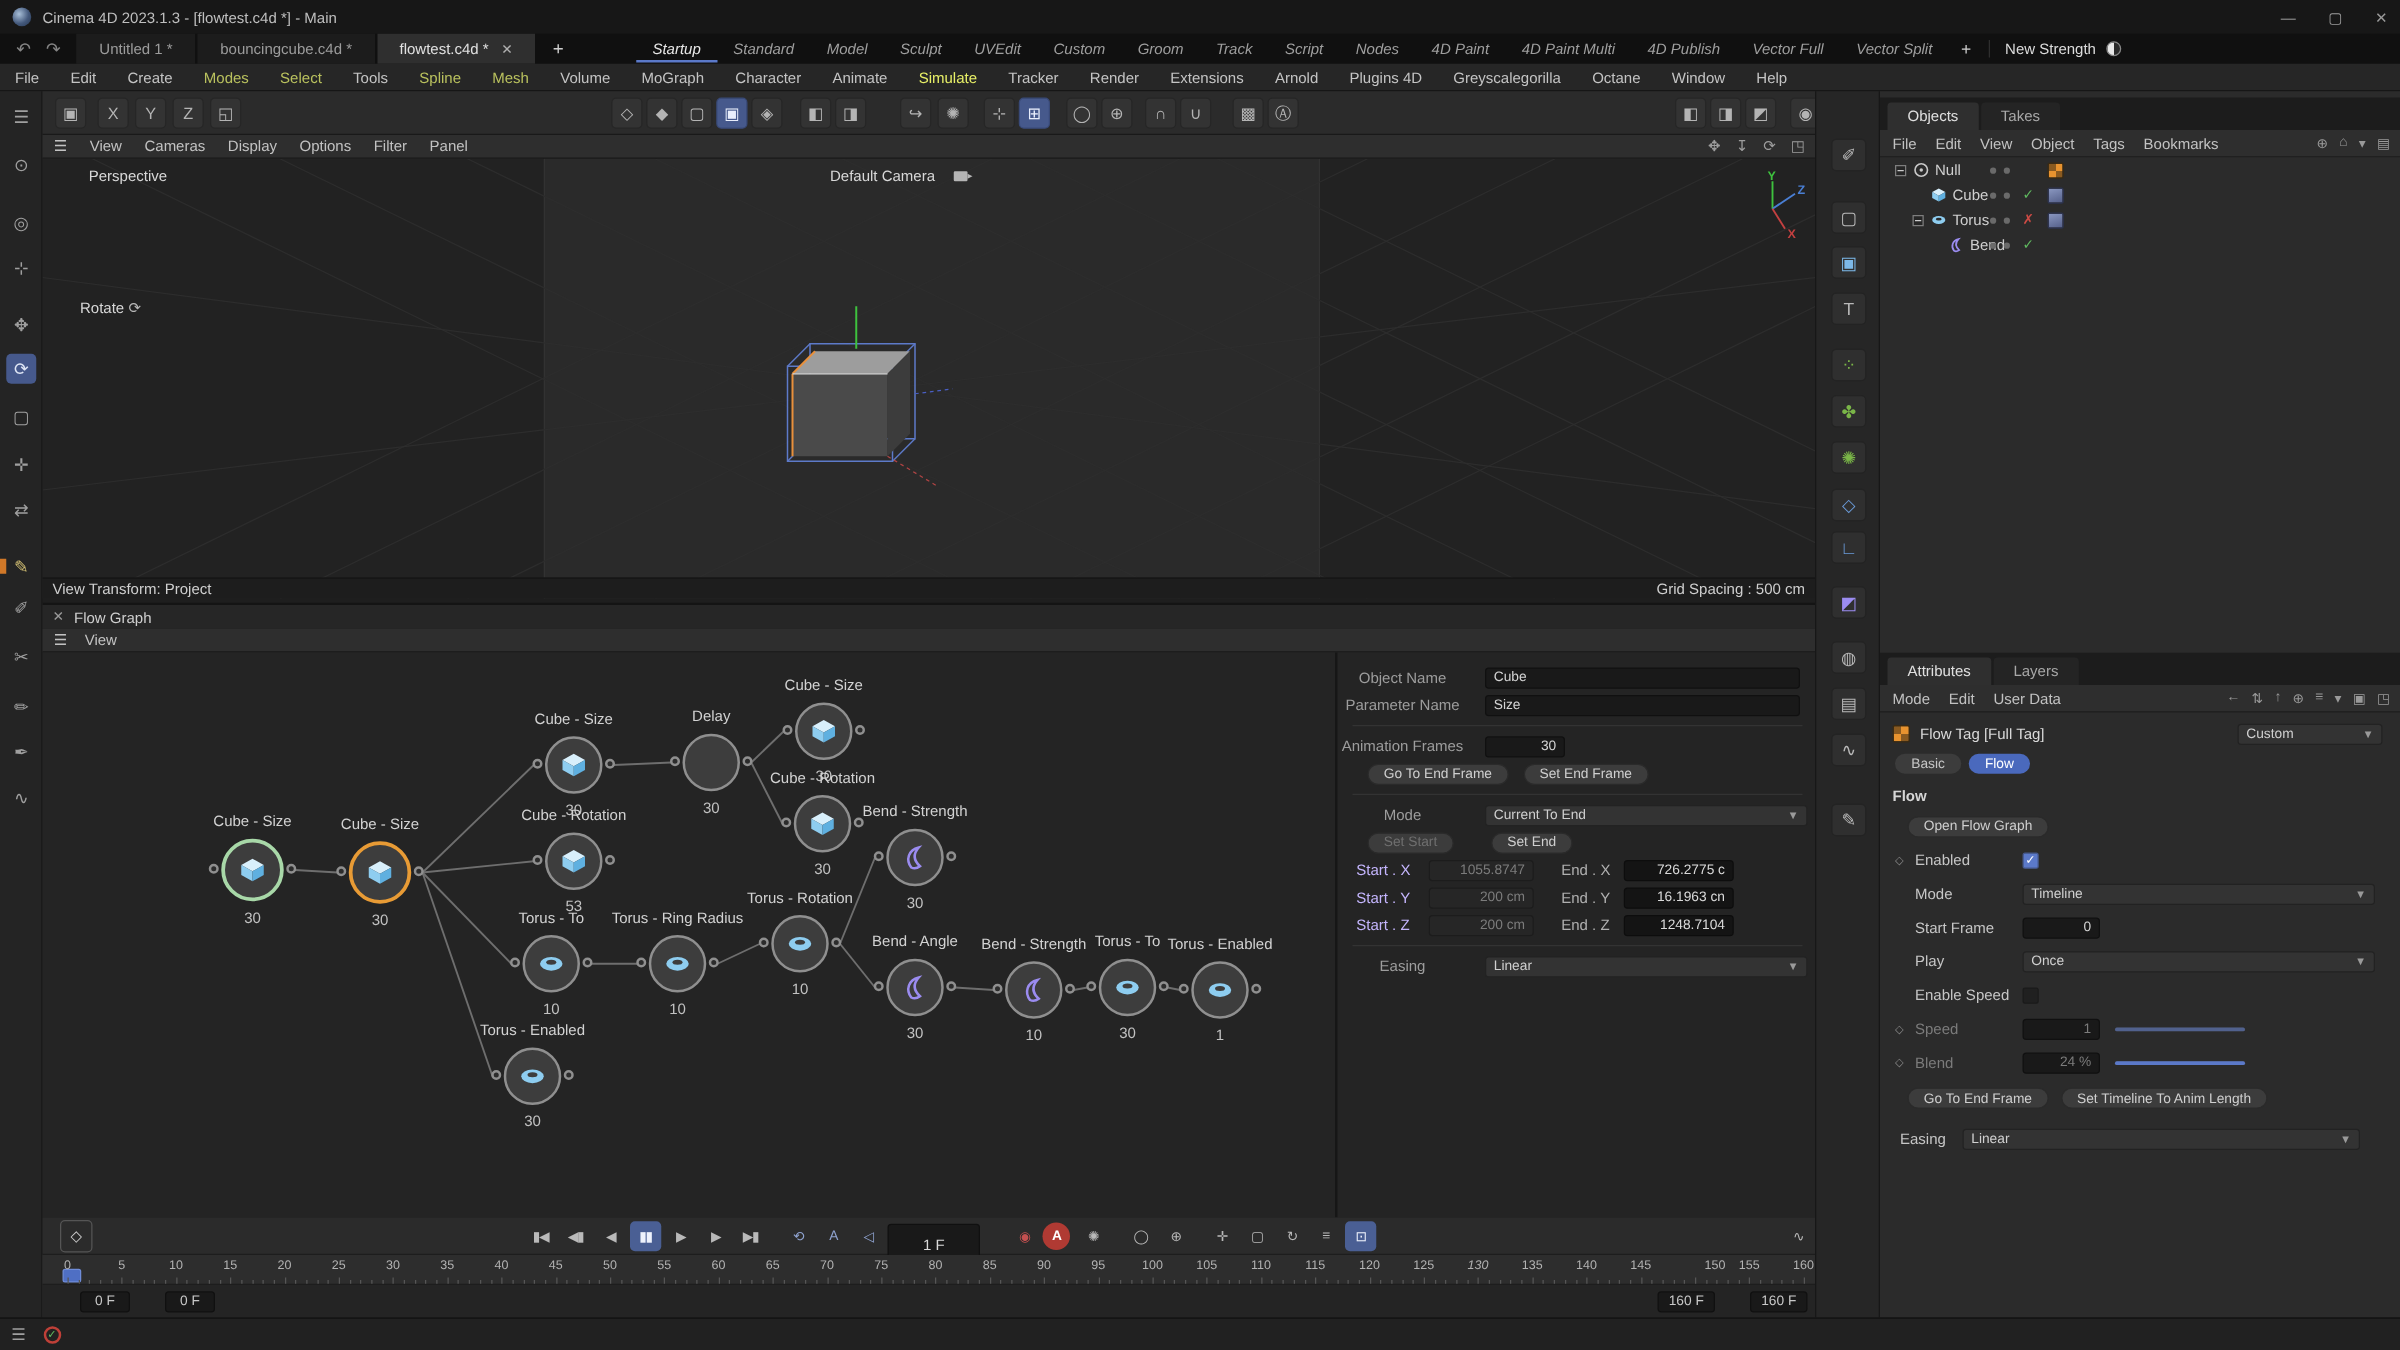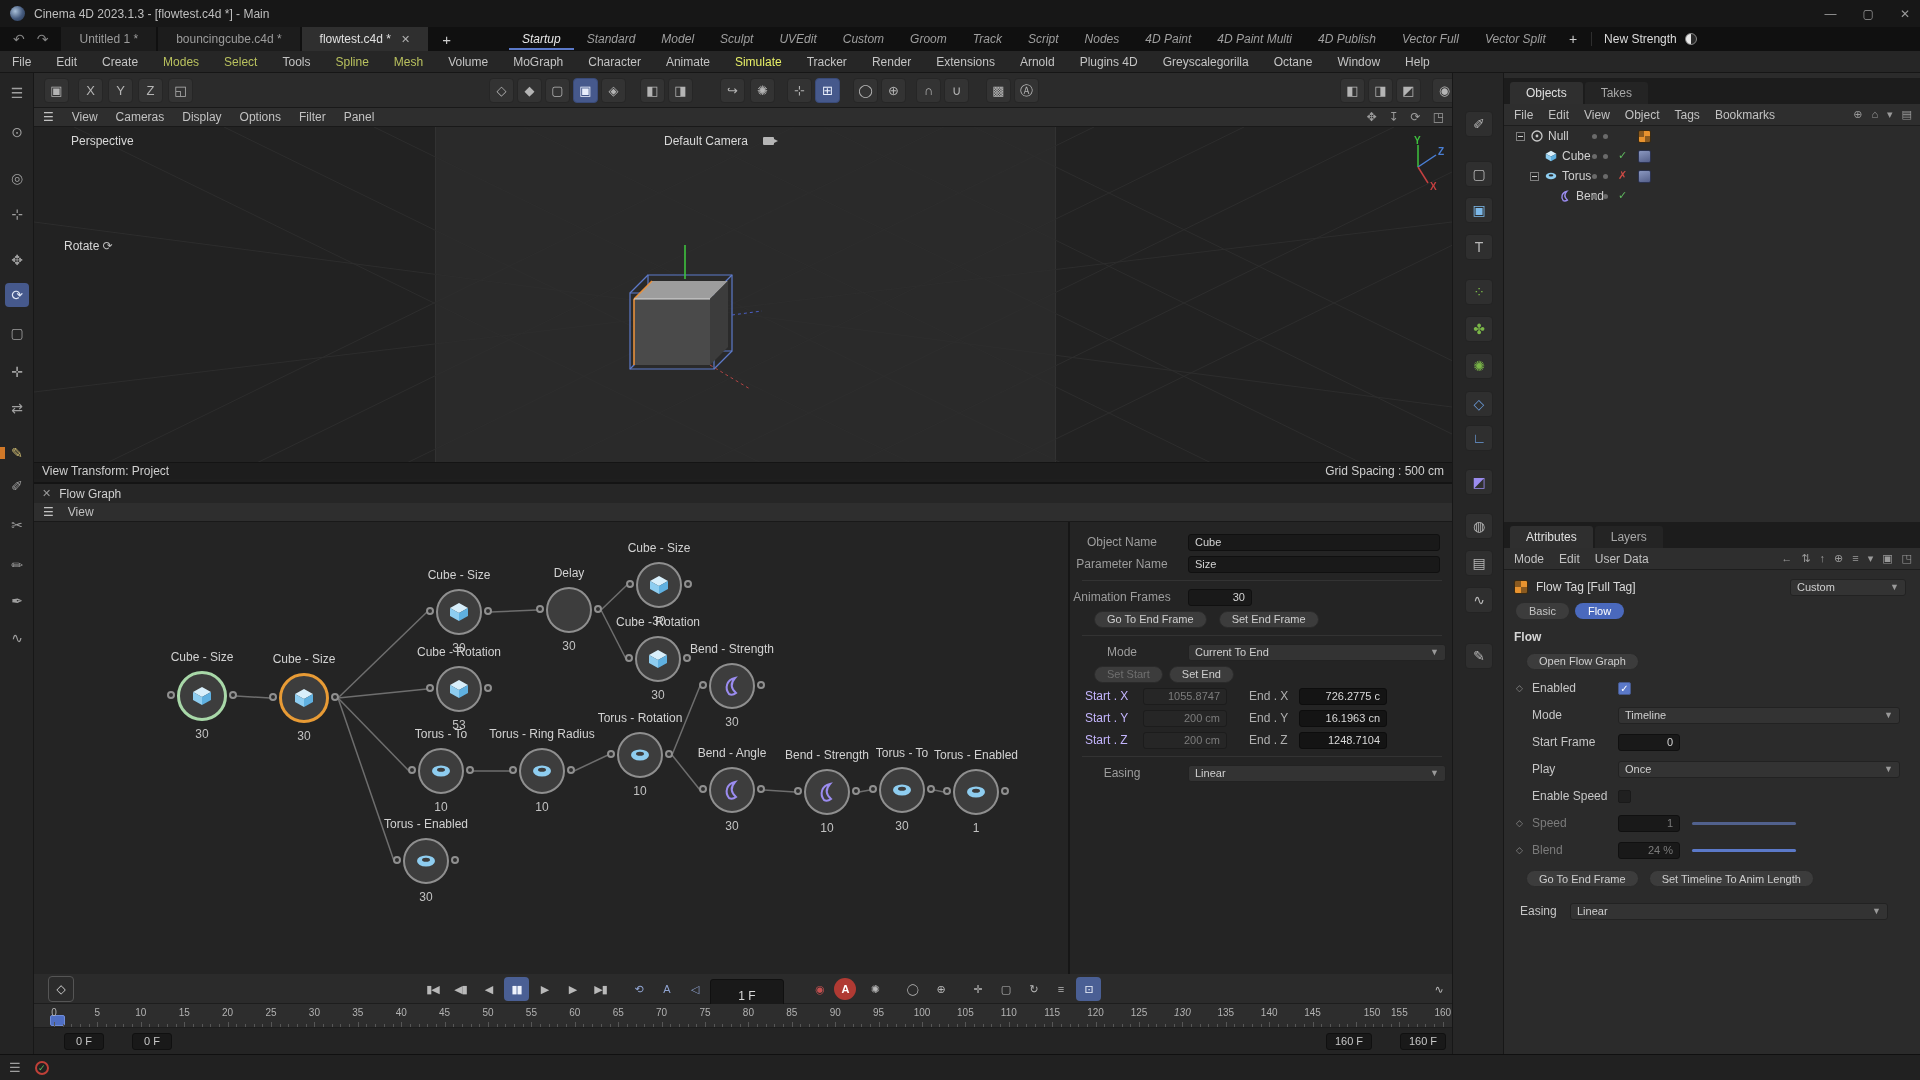--- a/index.html
+++ b/index.html
@@ -560,21 +560,21 @@
             <span class="pill">Set End Frame</span>
           </div>
           <div class="fg-hr"></div>
           <div class="fg-row">
             <span class="fg-label">Mode</span>
             <span class="dd" style="width:258px">
                 <span>Current To End</span>
                 <span class="arr">▼</span>
               </span>
           </div>
-          <div class="fg-row" style="margin-left:24px;gap:6px">
+          <div class="fg-row" style="margin-left:24px;gap:30px">
             <span class="pill dim">Set Start</span>
             <span class="pill">Set End</span>
           </div>
           <div id="fg-se-rows">
               <div class="fg-row">
                 <span class="se-label">Start . X</span>
                 <span class="se-field">1055.8747</span>
                 <span class="se-label2">End . X</span>
                 <span class="se-field2">726.2775 c</span>
               </div>

